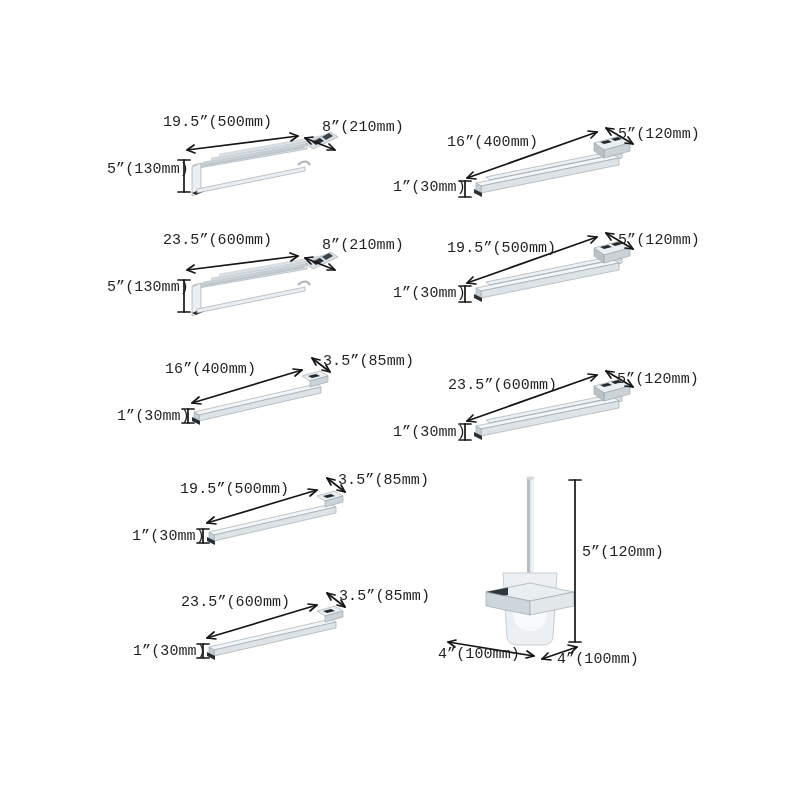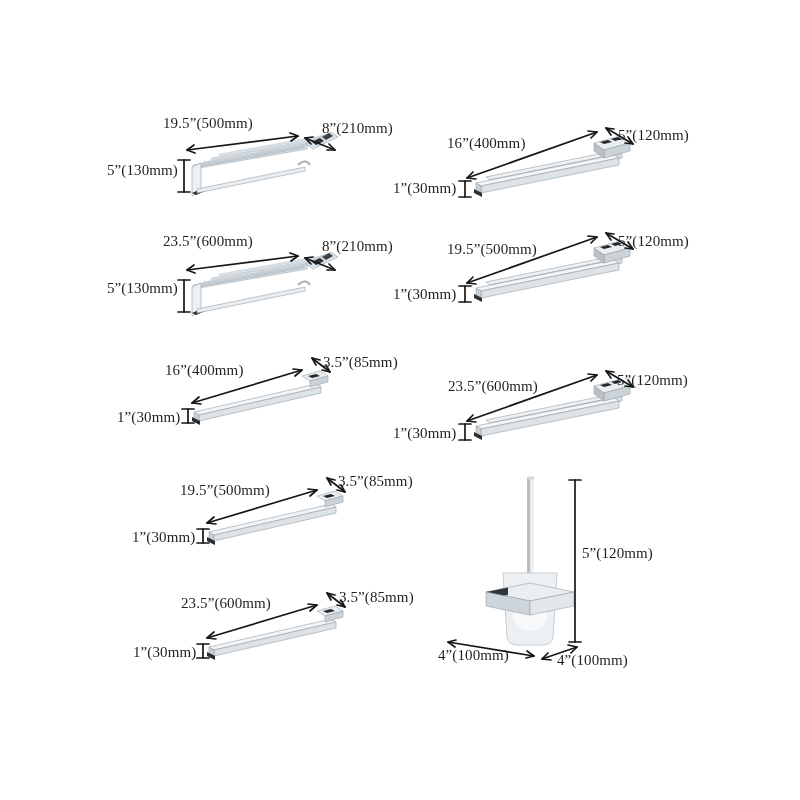--- a/index.html
+++ b/index.html
@@ -1,17 +1,17 @@
 <!DOCTYPE html>
 <html><head>
 <meta charset="utf-8">
 <style>
   html,body{margin:0;padding:0;background:#fff;}
   .canvas{position:relative;width:800px;height:699px;background:#ffffff;overflow:hidden;
-          font-family:Liberation Serif, serif;}
+          font-family:Liberation Mono, monospace;}
   .item{position:absolute;}
   .item svg{position:absolute;left:0;top:0;display:block;}
   .lbl{position:absolute;white-space:nowrap;font-size:15px;line-height:16px;color:#1f1f1f;
        letter-spacing:0.1px;}
   .dim{stroke:#161616;stroke-width:1.7;fill:none;stroke-linecap:round;stroke-linejoin:round;}
   .edge{stroke:#97a1a8;stroke-width:0.6;}
 </style>
 </head>
 <body>
 

